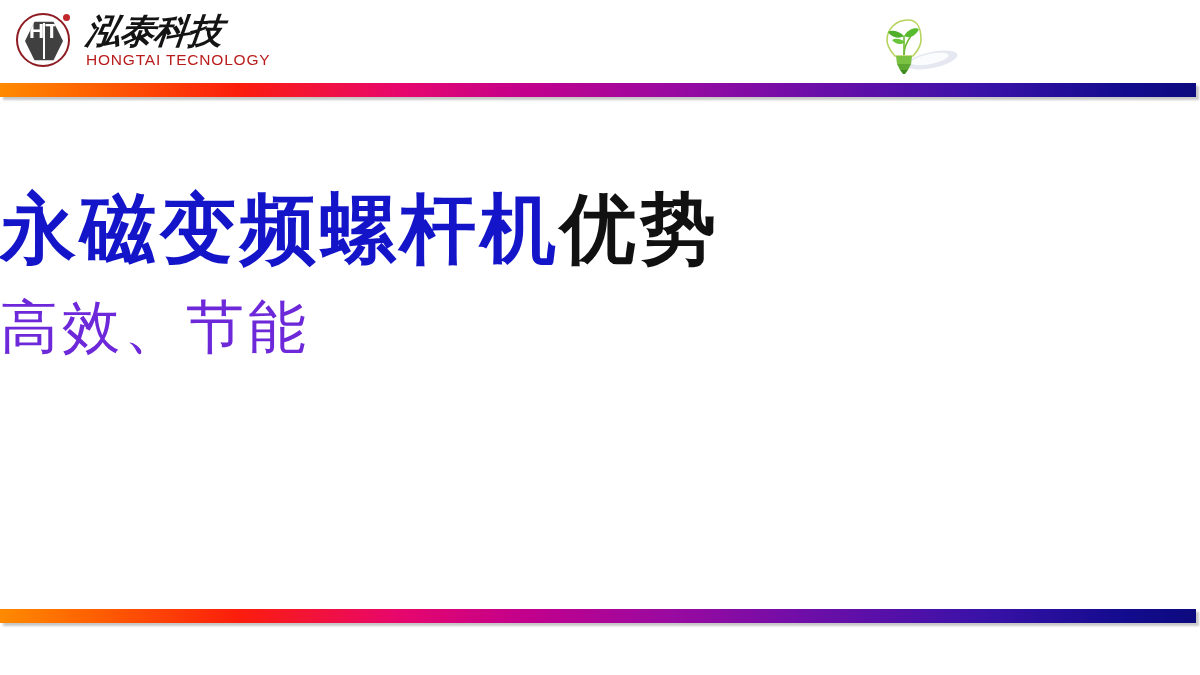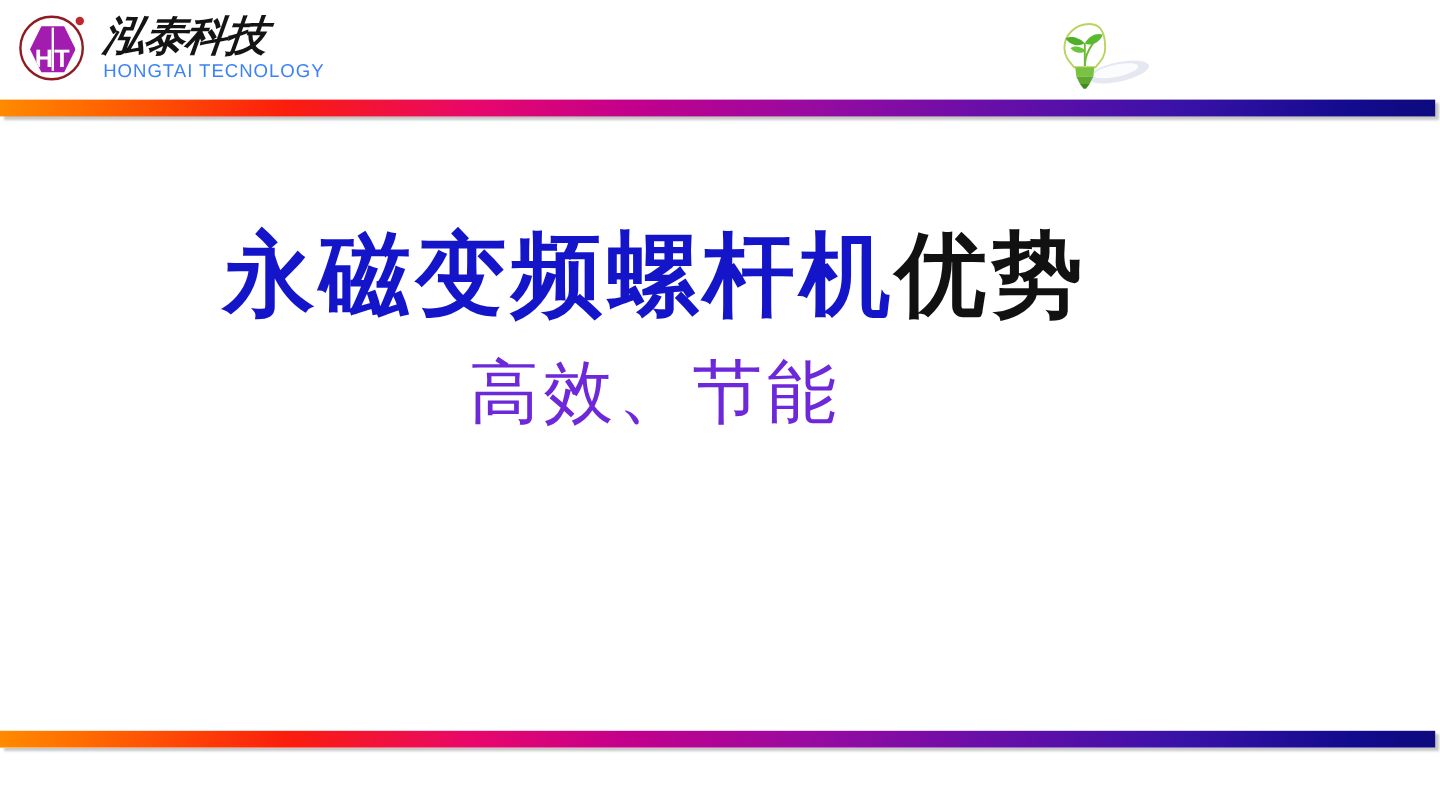--- a/index.html
+++ b/index.html
@@ -46,24 +46,24 @@
     border: 2.5px solid #8e1b22;
     border-radius: 50%;
     box-sizing: border-box;
   }
   .logo-mark .hex {
     position: absolute;
     left: 11px;
     top: 11px;
     width: 38px;
     height: 40px;
-    background: #a21caf;
+    background: #404040;
     clip-path: polygon(25% 2%, 75% 2%, 100% 50%, 75% 98%, 25% 98%, 0% 50%);
     display: flex;
-    align-items: flex-end;
+    align-items: flex-start;
     justify-content: center;
   }
   .logo-mark .hex-letters {
     color: #ffffff;
     font-family: "Liberation Sans", sans-serif;
     font-weight: 700;
     font-size: 21px;
     letter-spacing: 1px;
     line-height: 1;
     position: relative;
@@ -102,21 +102,21 @@
     color: #141414;
     white-space: nowrap;
     transform: skewX(-6deg);
   }
   .logo-en {
     margin-top: 3px;
     font-family: "Liberation Sans", sans-serif;
     font-weight: 400;
     font-size: 15.5px;
     letter-spacing: 0.8px;
-    color: #3b82f6;
+    color: #b91c1c;
     white-space: nowrap;
   }
 
   
   .bulb-icon {
     position: absolute;
     left: 878px;
     top: 10px;
     width: 86px;
     height: 68px;
@@ -143,21 +143,20 @@
   }
   .rule-top { top: 83px; }
   .rule-bottom { top: 609px; }
 
   
   .title-area {
     position: absolute;
     left: 0;
     top: 185px;
     width: 1092px;
-    text-align: center;
   }
 
   .main-title {
     font-family: "DejaVu Serif", "Liberation Serif", serif;
     font-size: 76px;
     line-height: 1.15;
     letter-spacing: 4px;
     margin: 0;
     white-space: nowrap;
   }

